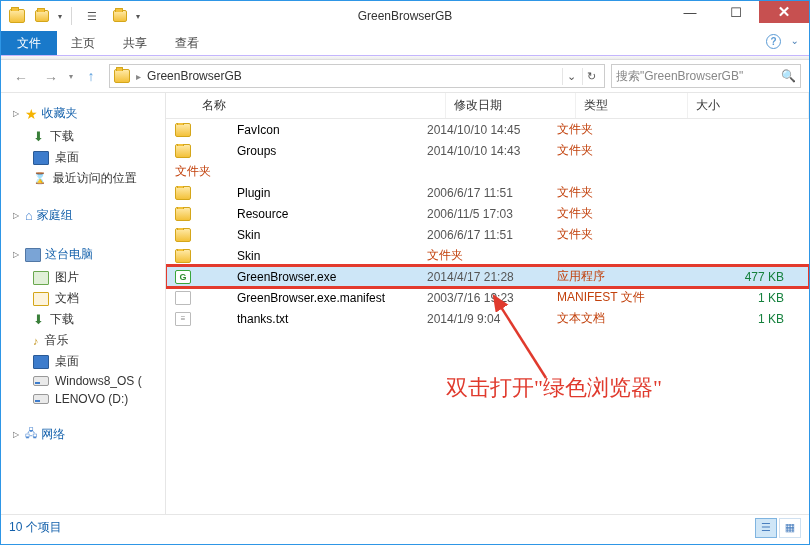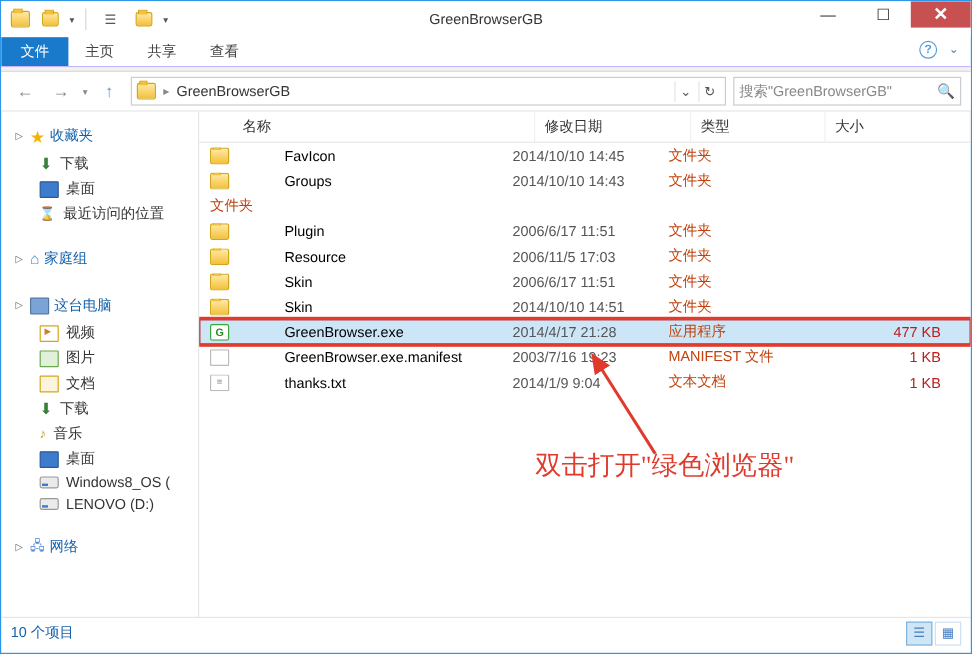--- a/index.html
+++ b/index.html
@@ -74,21 +74,21 @@
 .col-size { flex:1;font-family:Liberation Mono, monospace; }
 
 .rows { flex:1; overflow:auto; font-size:12px; }
 .row { display:flex; height:21px; align-items:center; border:1px solid transparent;}
 .row.selected { border:1px solid #7da2ce; background:#cde6f7;}
 .row.highlight-box { outline: 3px solid #e33a2d; outline-offset:-1px; }
 .row > div { padding-left:8px; overflow:hidden; white-space:nowrap; text-overflow:ellipsis;gap:46px;}
 .r-name { width:252px; display:flex; align-items:center; gap:6px;}
 .r-date { width:130px; color:#555;}
 .r-type { width:112px; color:#c2410c;}
-.r-size { flex:1; text-align:right; padding-right:24px; color:#b91c1c;}
+.r-size { flex:1; text-align:right; padding-right:24px; color:#15803d;}
 .fico { width:16px; height:14px; display:inline-flex; align-items:center; justify-content:center;}
 .fico.folder { background:linear-gradient(#ffe9a6,#f3c13a); border:1px solid #d4a61a; border-radius:2px; position:relative;}
 .fico.folder::before { content:""; position:absolute; top:-3px; left:1px; width:5px; height:3px; background:#f3c13a; border:1px solid #d4a61a; border-bottom:none; border-radius:1px 1px 0 0;}
 .fico.exe { background:#fff; border:1px solid #3aa53a; border-radius:2px; position:relative;}
 .fico.exe::after { content:"G"; color:#2c8a2c; font-size:9px; font-weight:bold;}
 .fico.file { background:#fff; border:1px solid #bbb; border-radius:1px;}
 .fico.txt { background:#fff; border:1px solid #bbb; border-radius:1px; position:relative;}
 .fico.txt::after { content:"≡"; font-size:8px; color:#888;}
 
 
@@ -182,24 +182,20 @@
         <span class="ic home">⌂</span>
         <span>家庭组</span>
       </div>
     <div class="spacer"></div>
     <div class="group-h">
         <span class="tri">▷</span>
         <span class="ic pc"></span>
         <span>这台电脑</span>
       </div>
     <div class="item">
-        <span class="ic video"></span>
-        <span>视频</span>
-      </div>
-    <div class="item">
         <span class="ic picture"></span>
         <span>图片</span>
       </div>
     <div class="item">
         <span class="ic doc"></span>
         <span>文档</span>
       </div>
     <div class="item">
         <span class="ic download">⬇</span>
         <span>下载</span>
@@ -283,21 +279,20 @@
           </div>
           <div class="r-date">2006/6/17 11:51</div>
           <div class="r-type">文件夹</div>
           <div class="r-size"></div>
         </div>
         <div class="row">
           <div class="r-name">
             <span class="fico folder"></span>
             <span>Skin</span>
           </div>
-          <div class="r-date">2014/10/10 14:51</div>
           <div class="r-type">文件夹</div>
           <div class="r-size"></div>
         </div>
         <div class="row selected highlight-box">
           <div class="r-name">
             <span class="fico exe"></span>
             <span>GreenBrowser.exe</span>
           </div>
           <div class="r-date">2014/4/17 21:28</div>
           <div class="r-type">应用程序</div>

